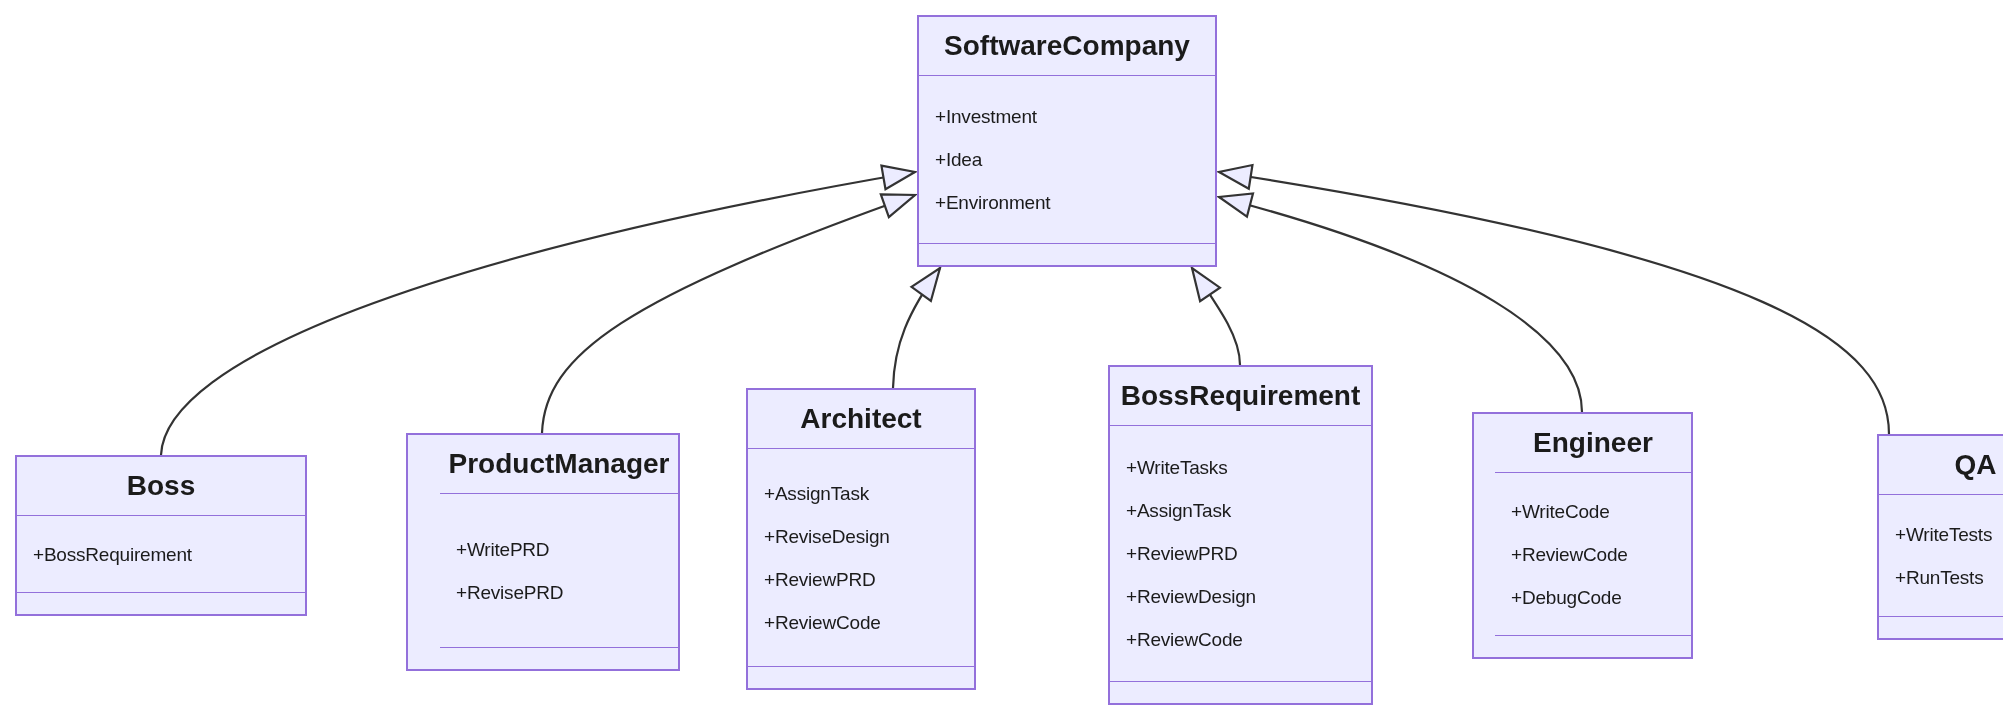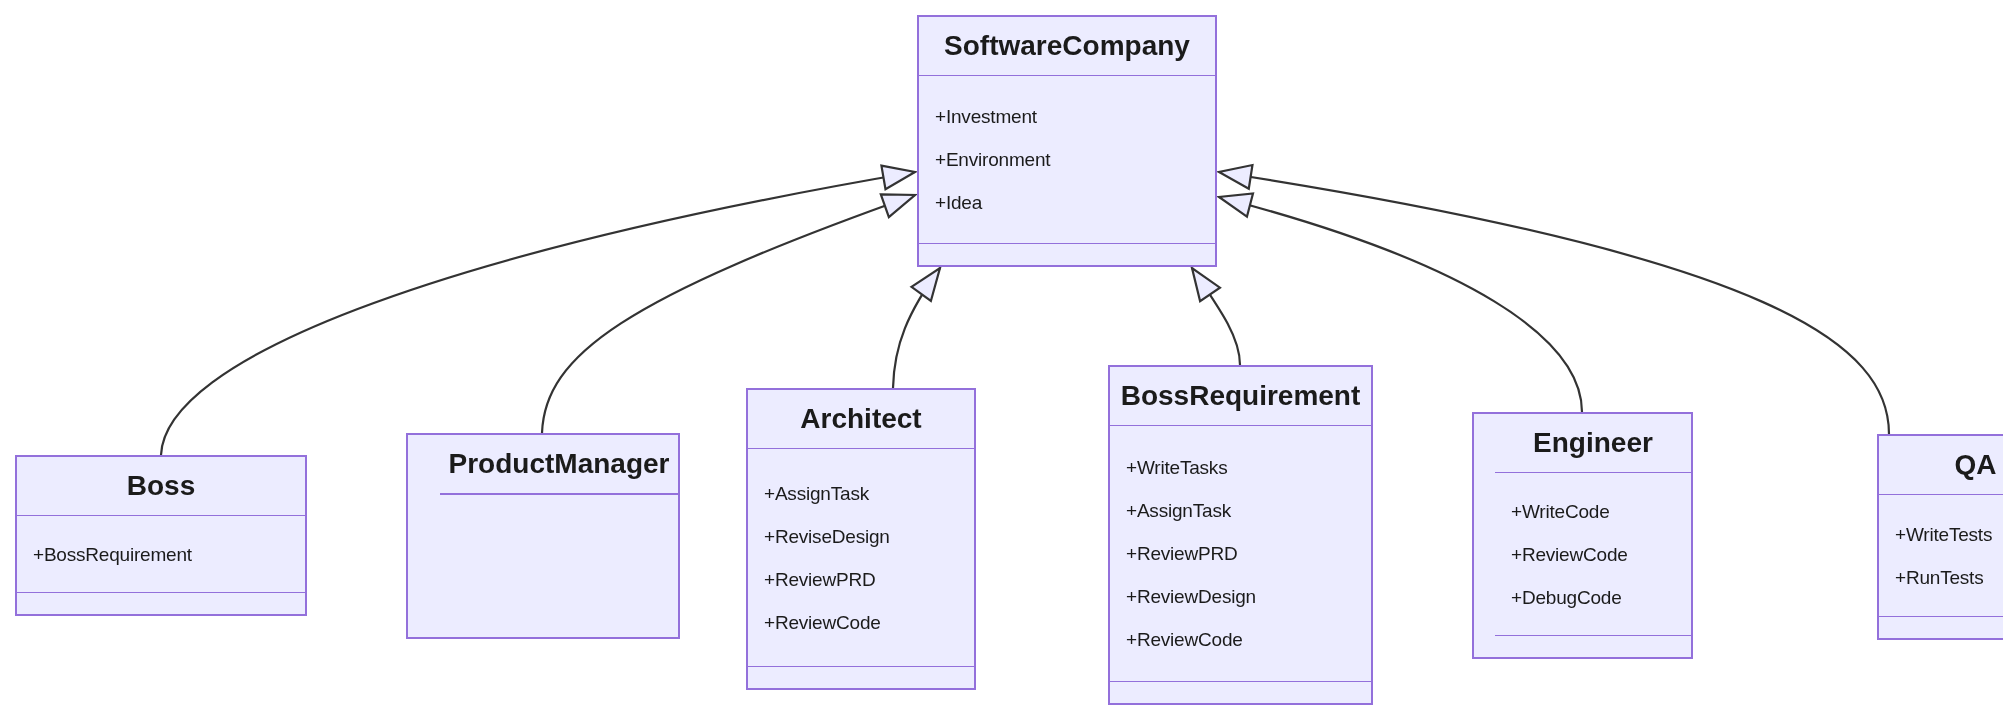--- a/index.html
+++ b/index.html
@@ -79,36 +79,40 @@
     <path class="edge" d="M 893,388 C 894,345 908,312 940,268" marker-end="url(#arrow-extension)"></path>
     <path class="edge" d="M 1240,365 C 1240,338 1222,312 1192,268" marker-end="url(#arrow-extension)"></path>
     <path class="edge" d="M 1582,412 C 1582,338 1468,262 1219,197" marker-end="url(#arrow-extension)"></path>
     <path class="edge" d="M 1889,434 C 1889,345 1775,258 1219,172" marker-end="url(#arrow-extension)"></path>
   </svg>
 
   <div class="class-box" style="left:917px; top:15px; width:300px; height:252px;">
     <div class="class-title">SoftwareCompany</div>
     <div class="class-members">
       <div class="member-line">+Investment</div>
+      <div class="member-line">+Idea</div>
       <div class="member-line">+Environment</div>
-      <div class="member-line">+Idea</div>
     </div>
     <div class="class-methods-empty"></div>
   </div>
 
   <div class="class-box" style="left:15px; top:455px; width:292px; height:161px;">
     <div class="class-title">Boss</div>
     <div class="class-members">
       <div class="member-line">+BossRequirement</div>
     </div>
     <div class="class-methods-empty"></div>
   </div>
 
-  <div class="class-box" style="left:406px; top:433px; width:274px; height:206px;padding-left:32px;">
+  <div class="class-box" style="left:406px; top:433px; width:274px; height:238px;padding-left:32px;">
     <div class="class-title">ProductManager</div>
+    <div class="class-members">
+      <div class="member-line">+WritePRD</div>
+      <div class="member-line">+RevisePRD</div>
+    </div>
     <div class="class-methods-empty"></div>
   </div>
 
   <div class="class-box" style="left:746px; top:388px; width:230px; height:302px;">
     <div class="class-title">Architect</div>
     <div class="class-members">
       <div class="member-line">+AssignTask</div>
       <div class="member-line">+ReviseDesign</div>
       <div class="member-line">+ReviewPRD</div>
       <div class="member-line">+ReviewCode</div>

